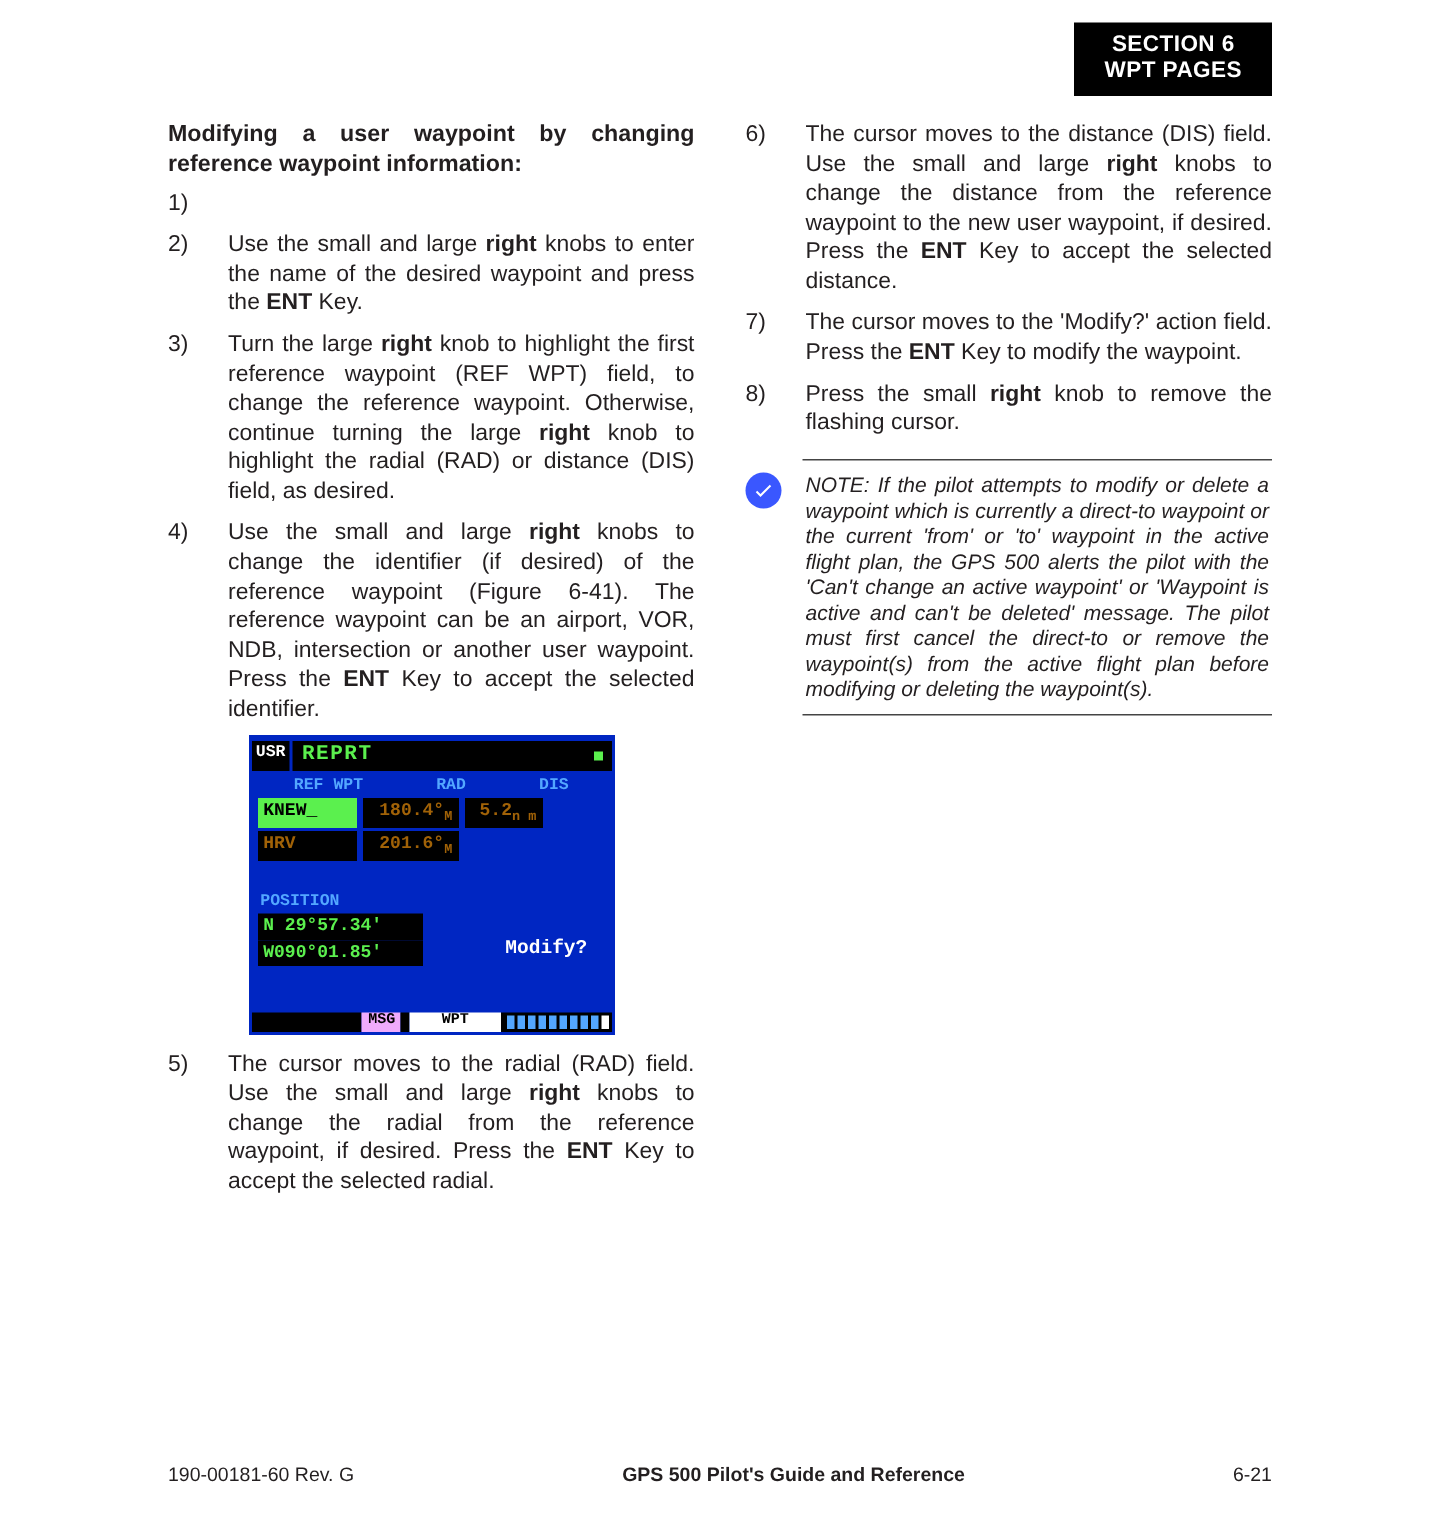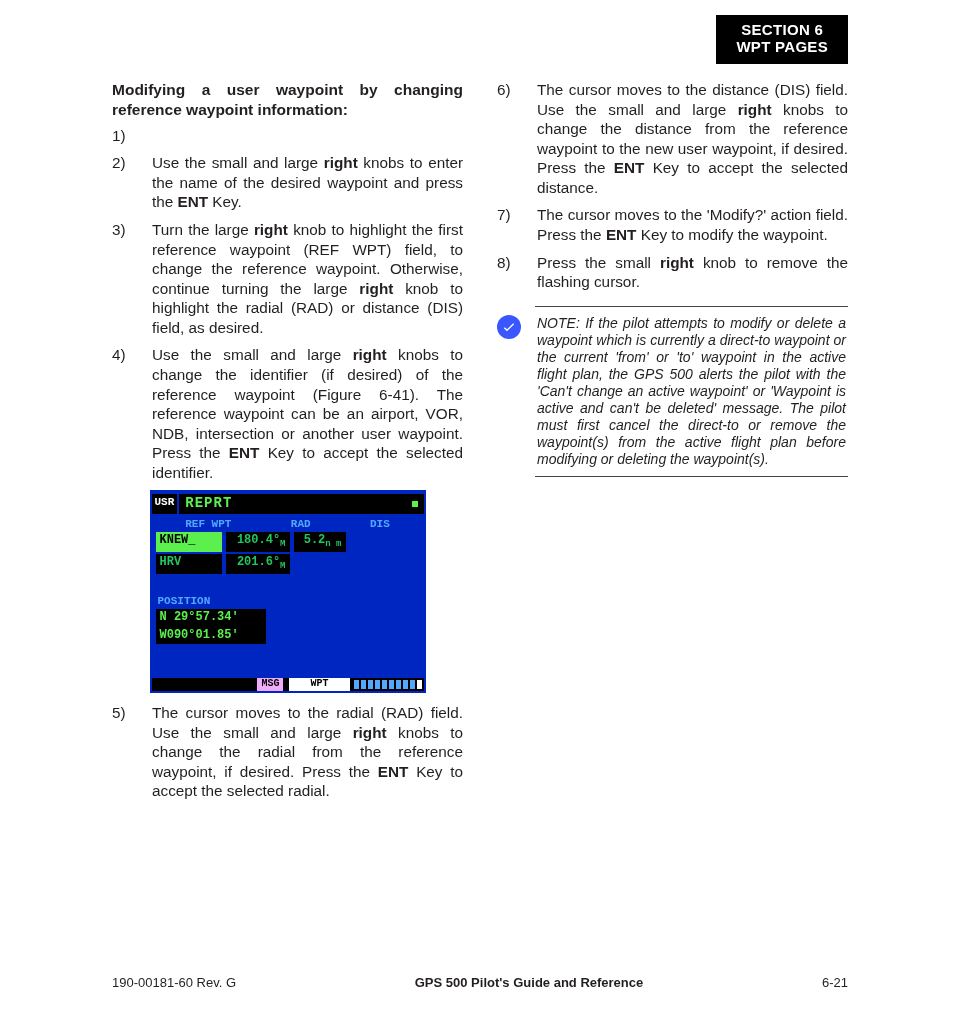--- a/index.html
+++ b/index.html
@@ -64,21 +64,21 @@
   ol.steps > li .body {
     flex: 1 1 auto;
     text-align: justify;
     text-justify: inter-word;
   }
   .figure-wrap {
     margin: 8px 0 10px 0;
   }
   .gps-screen {
     margin: 0 auto;
-    width: 276px;
+    width: 244px;
     background: #0026c2;
     padding: 4px 2px 2px 2px;
     box-sizing: border-box;
     font-family: "Courier New", monospace;
     font-weight: bold;
     font-size: 12px;
     color: #53a7ff;
   }
   .gps-row { display: flex; align-items: stretch; }
   .usr-box {
@@ -89,21 +89,21 @@
     display:flex; justify-content:space-between; align-items:center;
     font-size:14px; letter-spacing:1px;
   }
   .title-box .dot { width:6px;height:6px;background:#5bf04e; }
   .hdr-row {
     display:flex; justify-content:space-around; color:#53a7ff;
     font-size:11px; padding:3px 4px 1px 4px;
   }
   .data-row { display:flex; gap:4px; padding:0 4px; }
   .data-box {
-    background:#000; color:#22c55e; padding:1px 4px; font-size:12px;
+    background:#000; color:#a16207; padding:1px 4px; font-size:12px;
     text-align:right;
   }
   .data-box.id { flex:0 0 58px; text-align:left; }
   .data-box.id.hi { background:#5bf04e; color:#000; }
   .data-box.rad { flex:0 0 56px; }
   .data-box.dis { flex:0 0 44px; }
   .pos-label { color:#53a7ff; font-size:11px; padding:20px 4px 1px 6px; }
   .pos-box {
     background:#000; color:#5bf04e; padding:1px 4px; font-size:12px;
     margin:0 0 0 4px; width:102px;
@@ -207,20 +207,23 @@
           <span class="data-box rad"><span>180.4°</span><span class="sub">M</span></span>
           <span class="data-box dis"><span>5.2</span><span class="sub">n m</span></span>
         </div>
         <div class="data-row" style="margin-top:2px;">
           <span class="data-box id">HRV</span>
           <span class="data-box rad"><span>201.6°</span><span class="sub">M</span></span>
         </div>
         <div class="pos-label">POSITION</div>
         <div class="pos-box">N 29°57.34'</div>
         <div class="pos-box">W090°01.85'</div>
+        <div class="modify-row">
+          <span class="modify">Modify?</span>
+        </div>
         <div class="foot-row">
           <span class="foot-black"></span>
           <span class="foot-msg">MSG</span>
           <span class="foot-black" style="flex:0 0 6px;"></span>
           <span class="foot-wpt">WPT</span>
           <span class="foot-bars">
             <span class="foot-bar"></span>
               <span class="foot-bar"></span>
               <span class="foot-bar"></span>
               <span class="foot-bar"></span>

